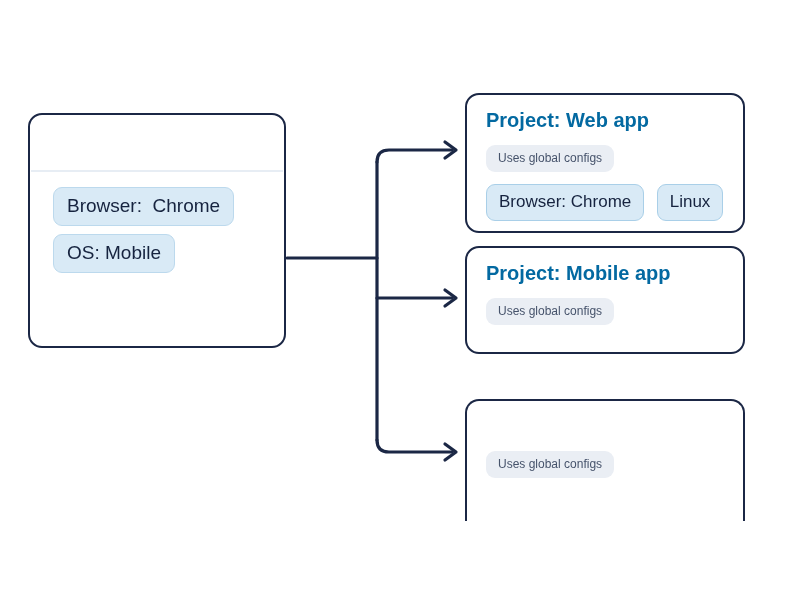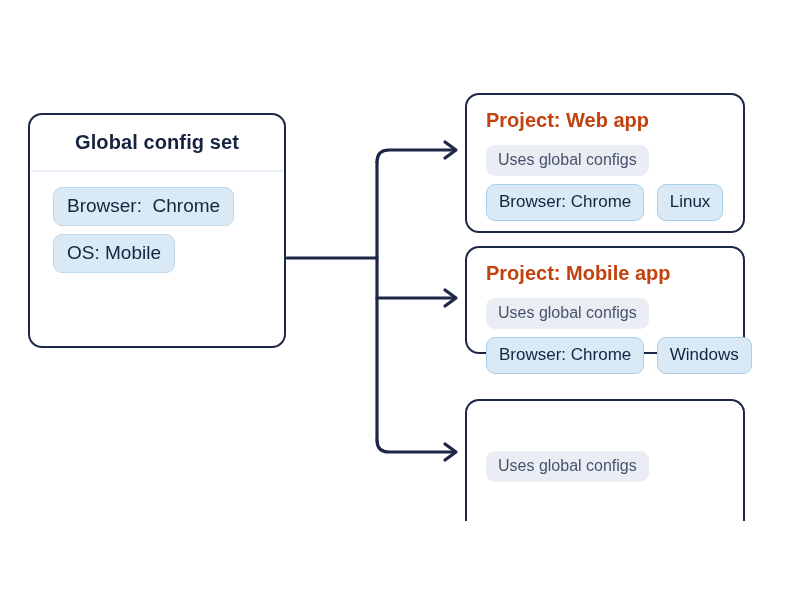--- a/index.html
+++ b/index.html
@@ -98,31 +98,31 @@
   .p1 { top: 93px;  height: 140px; }
   .p2 { top: 246px; height: 108px; }
   .p3 { top: 399px; height: 122px; }
 
   .project-title {
     position: absolute;
     left: 19px;
     top: 14px;
     font-size: 20px;
     font-weight: bold;
-    color: #c2410c;
+    color: #0369a1;
     white-space: nowrap;
   }
   .uses-chip {
     position: absolute;
     left: 19px;
     top: 50px;
     background: #eaeef4;
     border-radius: 9px;
     color: #46536b;
-    font-size: 16px;
+    font-size: 12px;
     padding: 6px 12px 7px 12px;
     white-space: nowrap;
   }
   .tag-row {
     position: absolute;
     left: 19px;
     top: 89px;
     right: 14px;
     white-space: nowrap;
   }
@@ -157,21 +157,20 @@
 
       <path d="M377,298 H452"></path>
       <path d="M445,290 L456,298 L445,306"></path>
 
       <path d="M377,440 Q377,452 389,452 H452"></path>
       <path d="M445,444 L456,452 L445,460"></path>
     </g>
   </svg>
 
   <div class="global-card">
-    <div class="global-title">Global config set</div>
     <div class="global-divider"></div>
     <div class="global-chips">
       <span class="cfg-row">
         <span class="cfg-chip">Browser:  Chrome</span>
       </span>
       <span class="cfg-row">
         <span class="cfg-chip">OS: Mobile</span>
       </span>
     </div>
   </div>
@@ -181,23 +180,19 @@
     <div class="uses-chip">Uses global configs</div>
     <div class="tag-row">
       <span class="tag">Browser: Chrome</span>
       <span class="tag">Linux</span>
     </div>
   </div>
 
   <div class="project-card p2">
     <div class="project-title">Project: Mobile app</div>
     <div class="uses-chip">Uses global configs</div>
-    <div class="tag-row">
-      <span class="tag">Browser: Chrome</span>
-      <span class="tag">Windows</span>
-    </div>
   </div>
 
   <div class="project-card p3 clipped">
     <div class="uses-chip">Uses global configs</div>
   </div>
 
 </div>
 
 </body></html>

